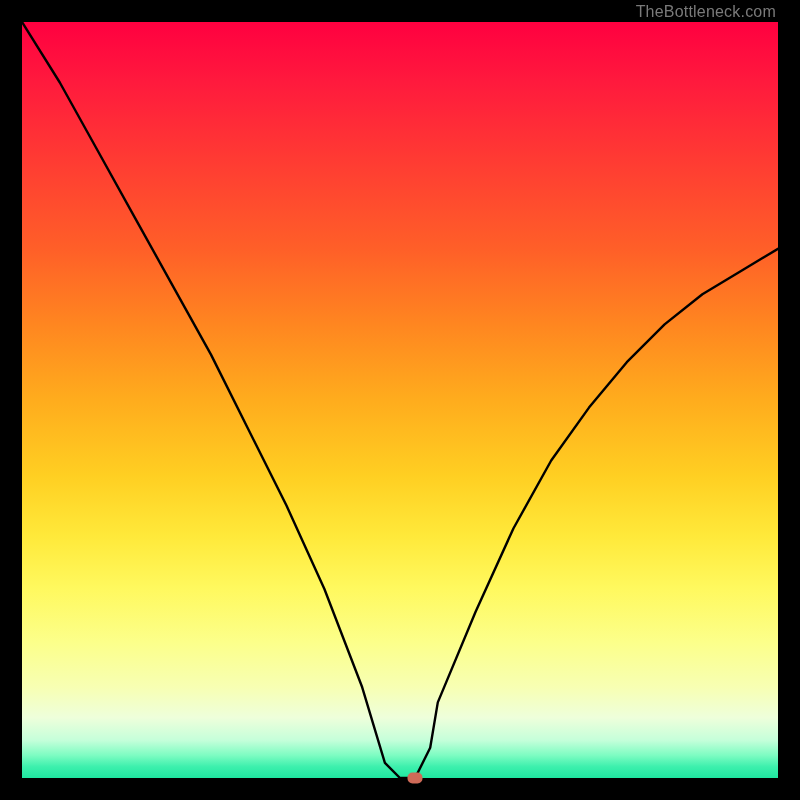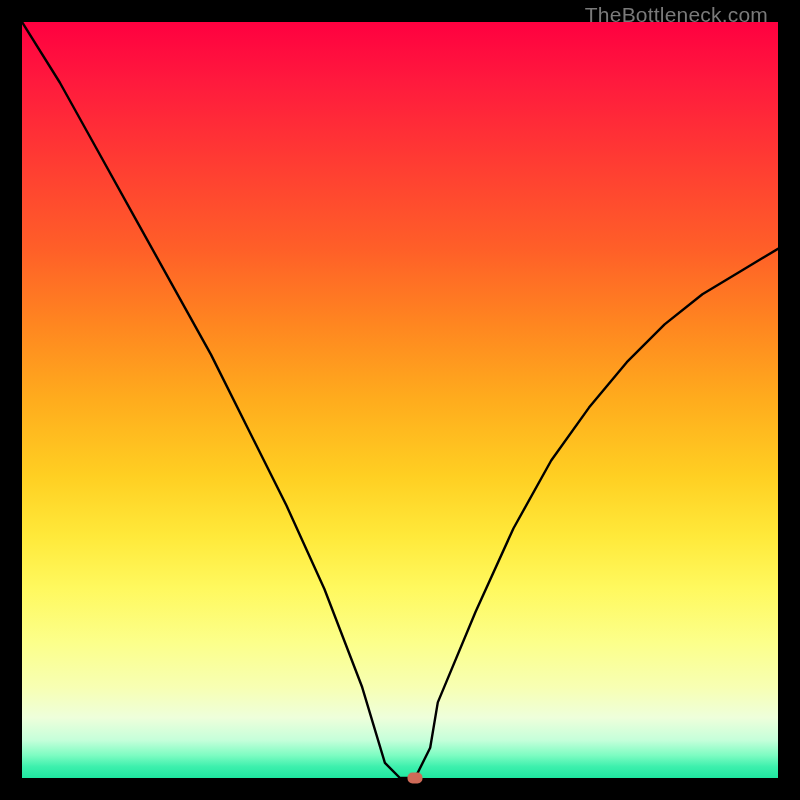--- a/index.html
+++ b/index.html
@@ -54,23 +54,23 @@
     position: absolute;
     width: 15px;
     height: 11px;
     border-radius: 5px;
     background: #cf6a58;
     transform: translate(-50%, -50%);
   }
   .watermark {
     position: absolute;
     top: 3px;
-    right: 32px;
+    right: 24px;
     color: #7a7a7a;
-    font-size: 21px;
+    font-size: 16px;
     font-weight: 500;
     letter-spacing: 0.2px;
   }
 </style>
 </head>
 <body>
 
 <div class="frame">
   <div class="watermark">TheBottleneck.com</div>
 

